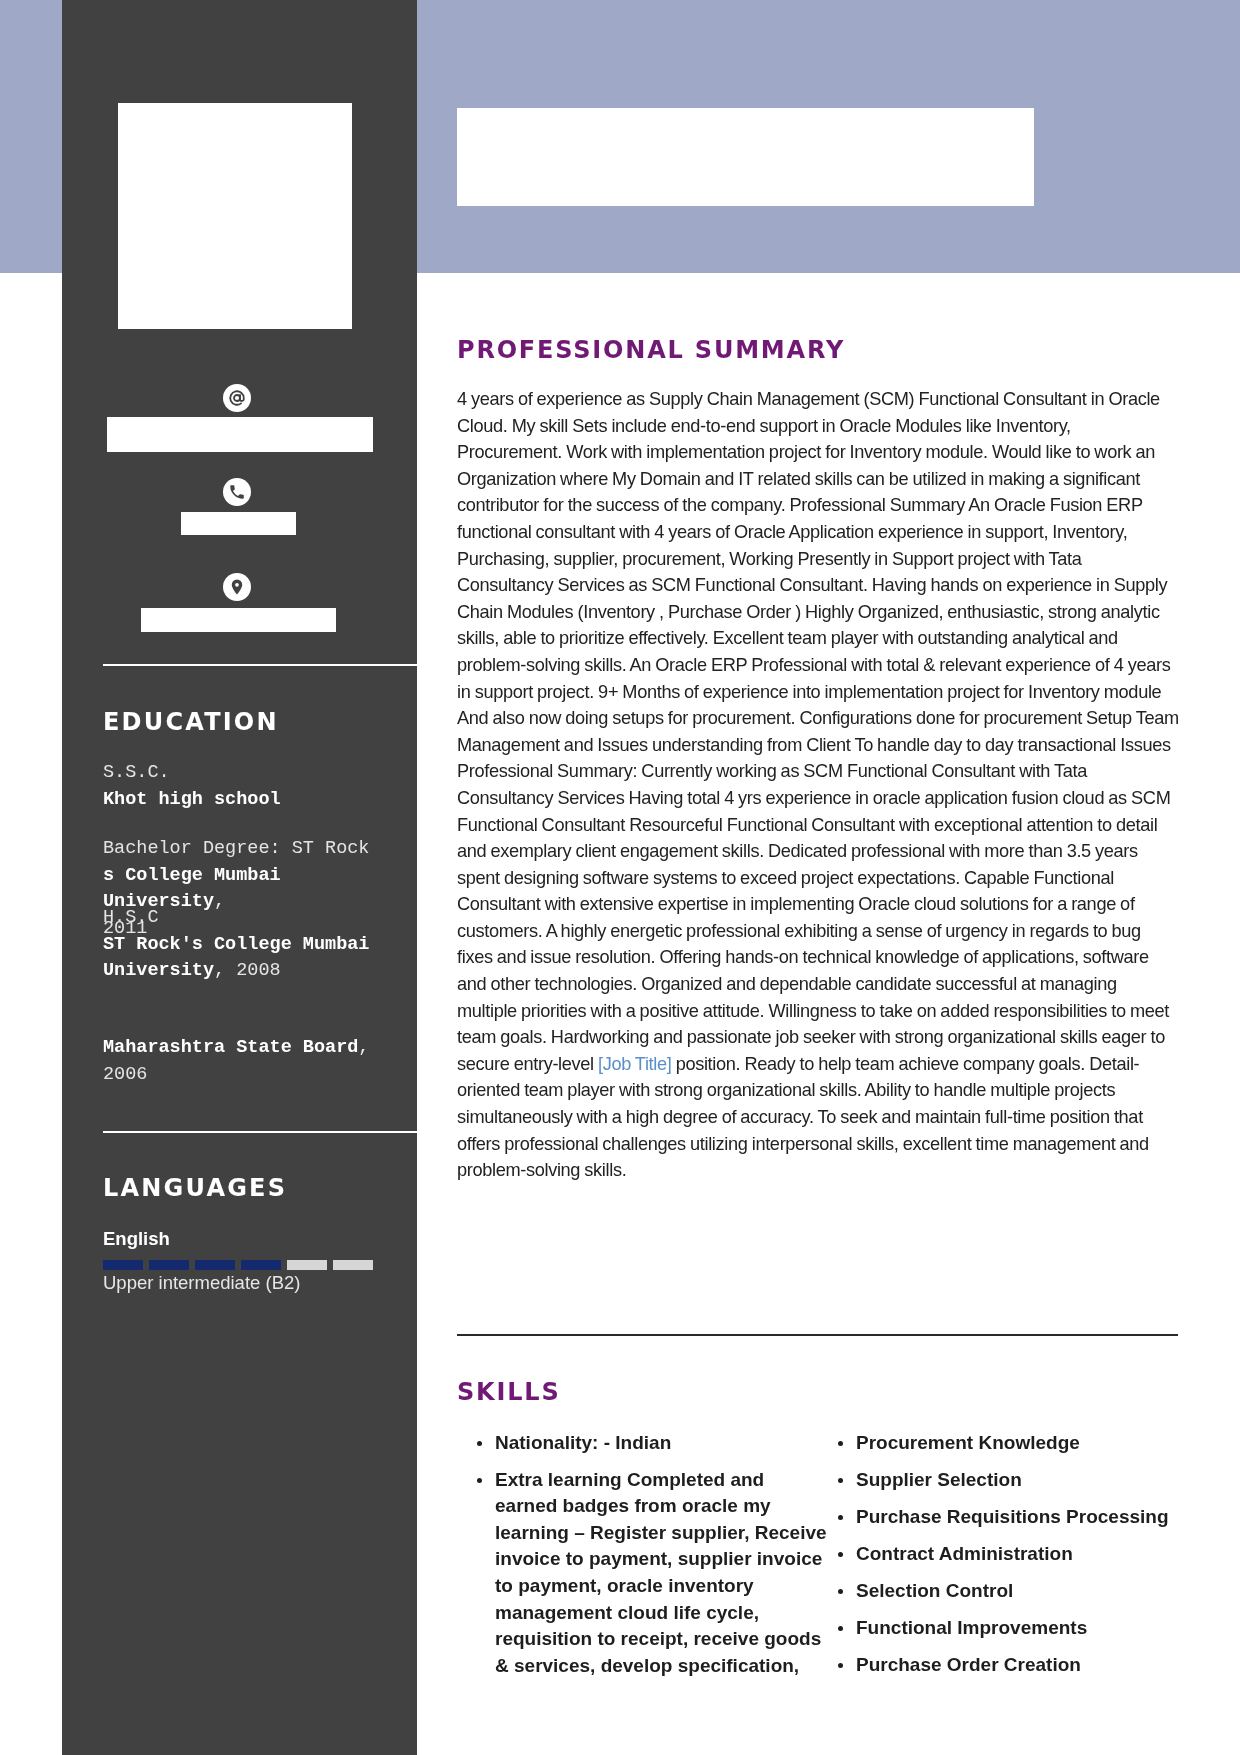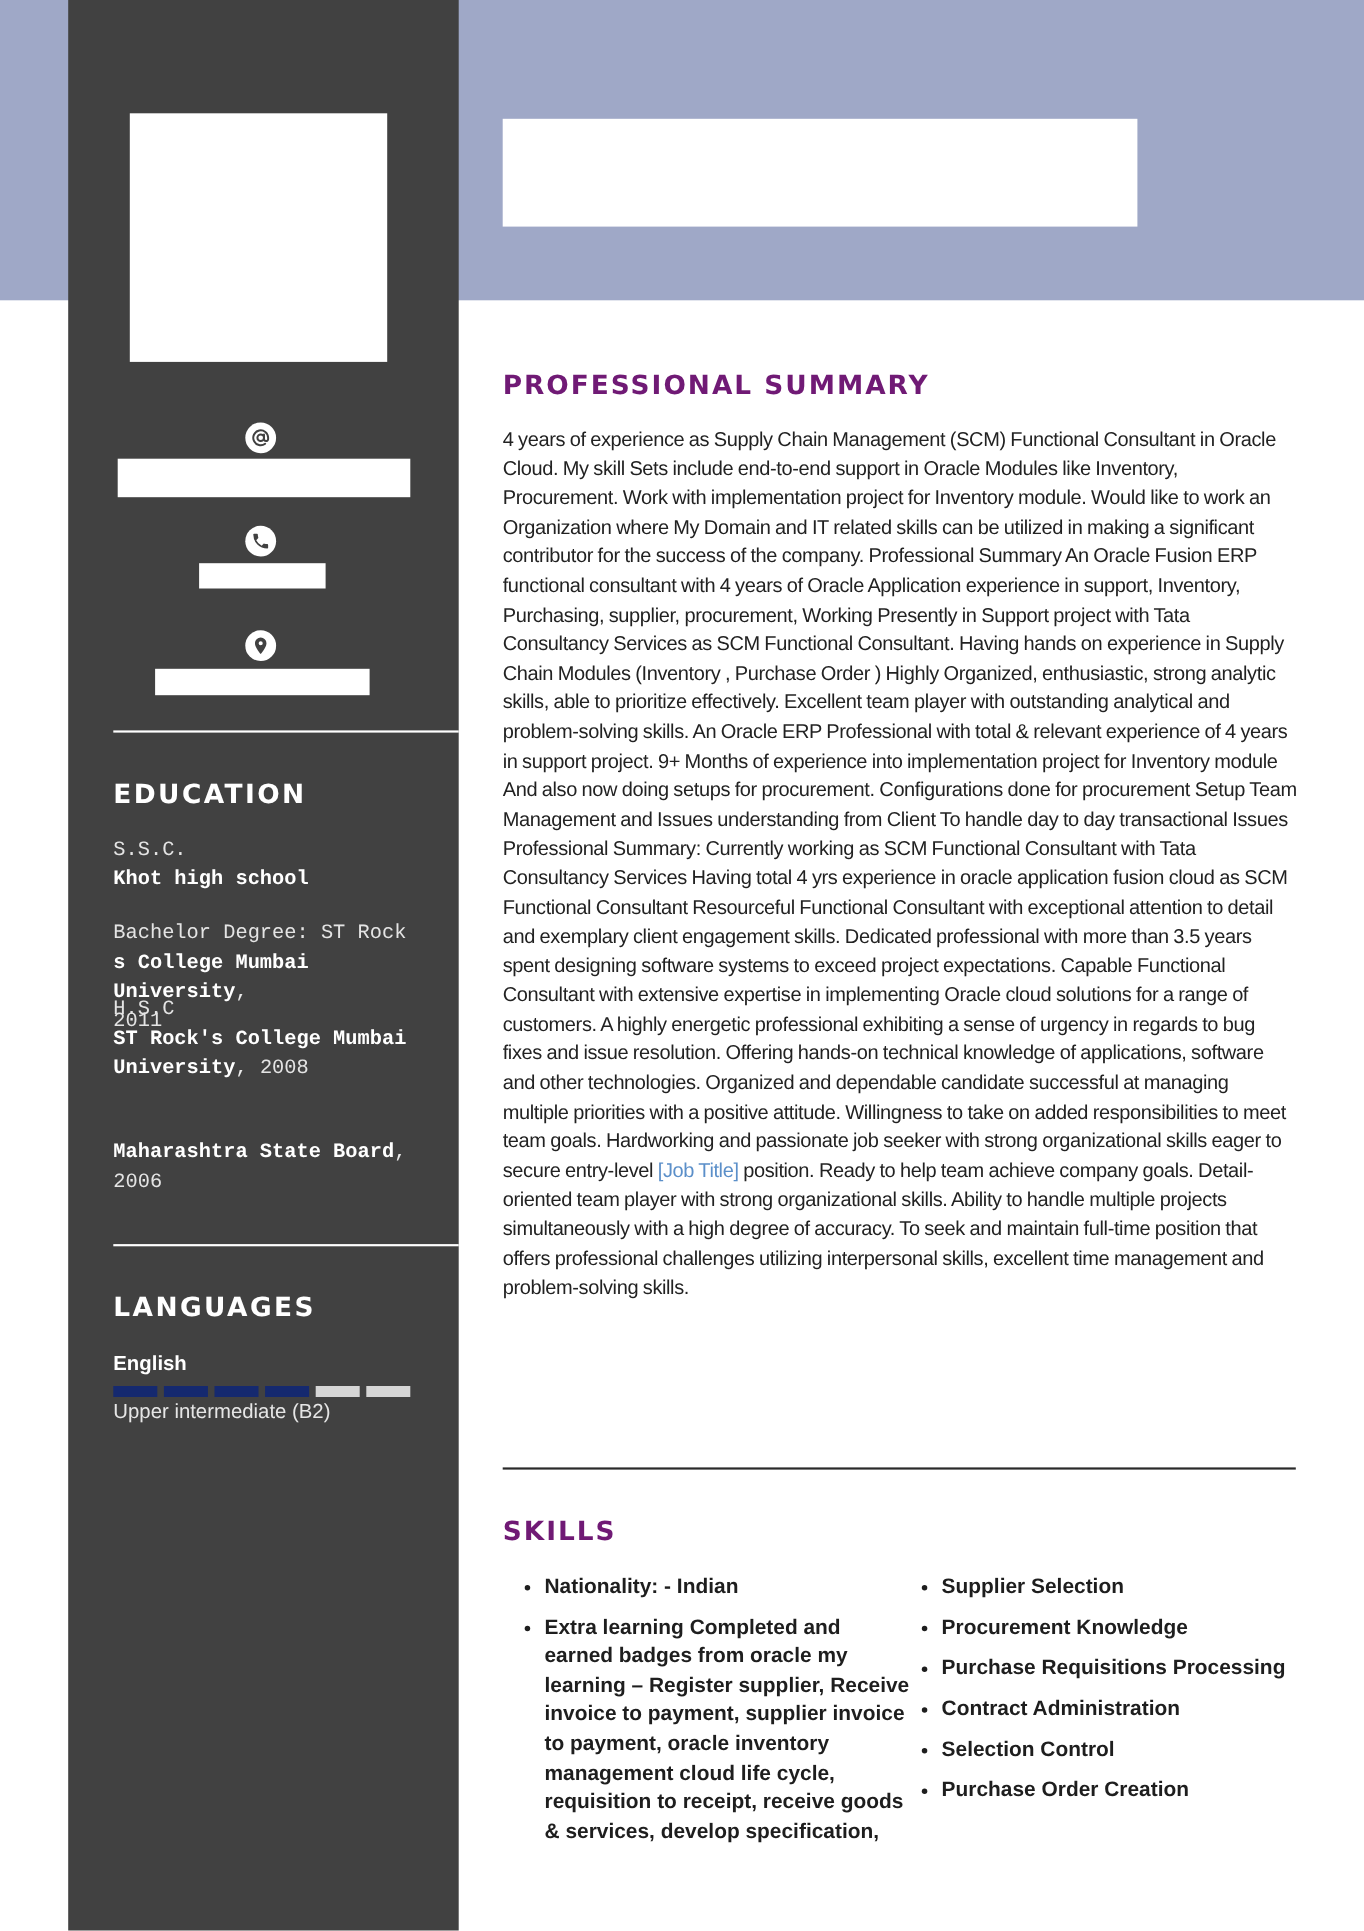--- a/index.html
+++ b/index.html
@@ -153,19 +153,20 @@
 <div class="main-rule" style="top:1334px;"></div>
 
 <div class="main-heading" style="top:1378px;">SKILLS</div>
 
 <ul class="skills-col skills-left">
   <li>Nationality: - Indian</li>
   <li>Extra learning Completed and earned badges from oracle my learning – Register supplier, Receive invoice to payment, supplier invoice to payment, oracle inventory management cloud life cycle, requisition to receipt, receive goods &amp; services, develop specification,</li>
 </ul>
 
 <ul class="skills-col skills-right">
+  <li>Procurement Knowledge</li>
   <li>Supplier Selection</li>
-  <li>Procurement Knowledge</li>
   <li>Purchase Requisitions Processing</li>
   <li>Contract Administration</li>
   <li>Selection Control</li>
+  <li>Functional Improvements</li>
   <li>Purchase Order Creation</li>
 </ul>
 
 </body></html>

